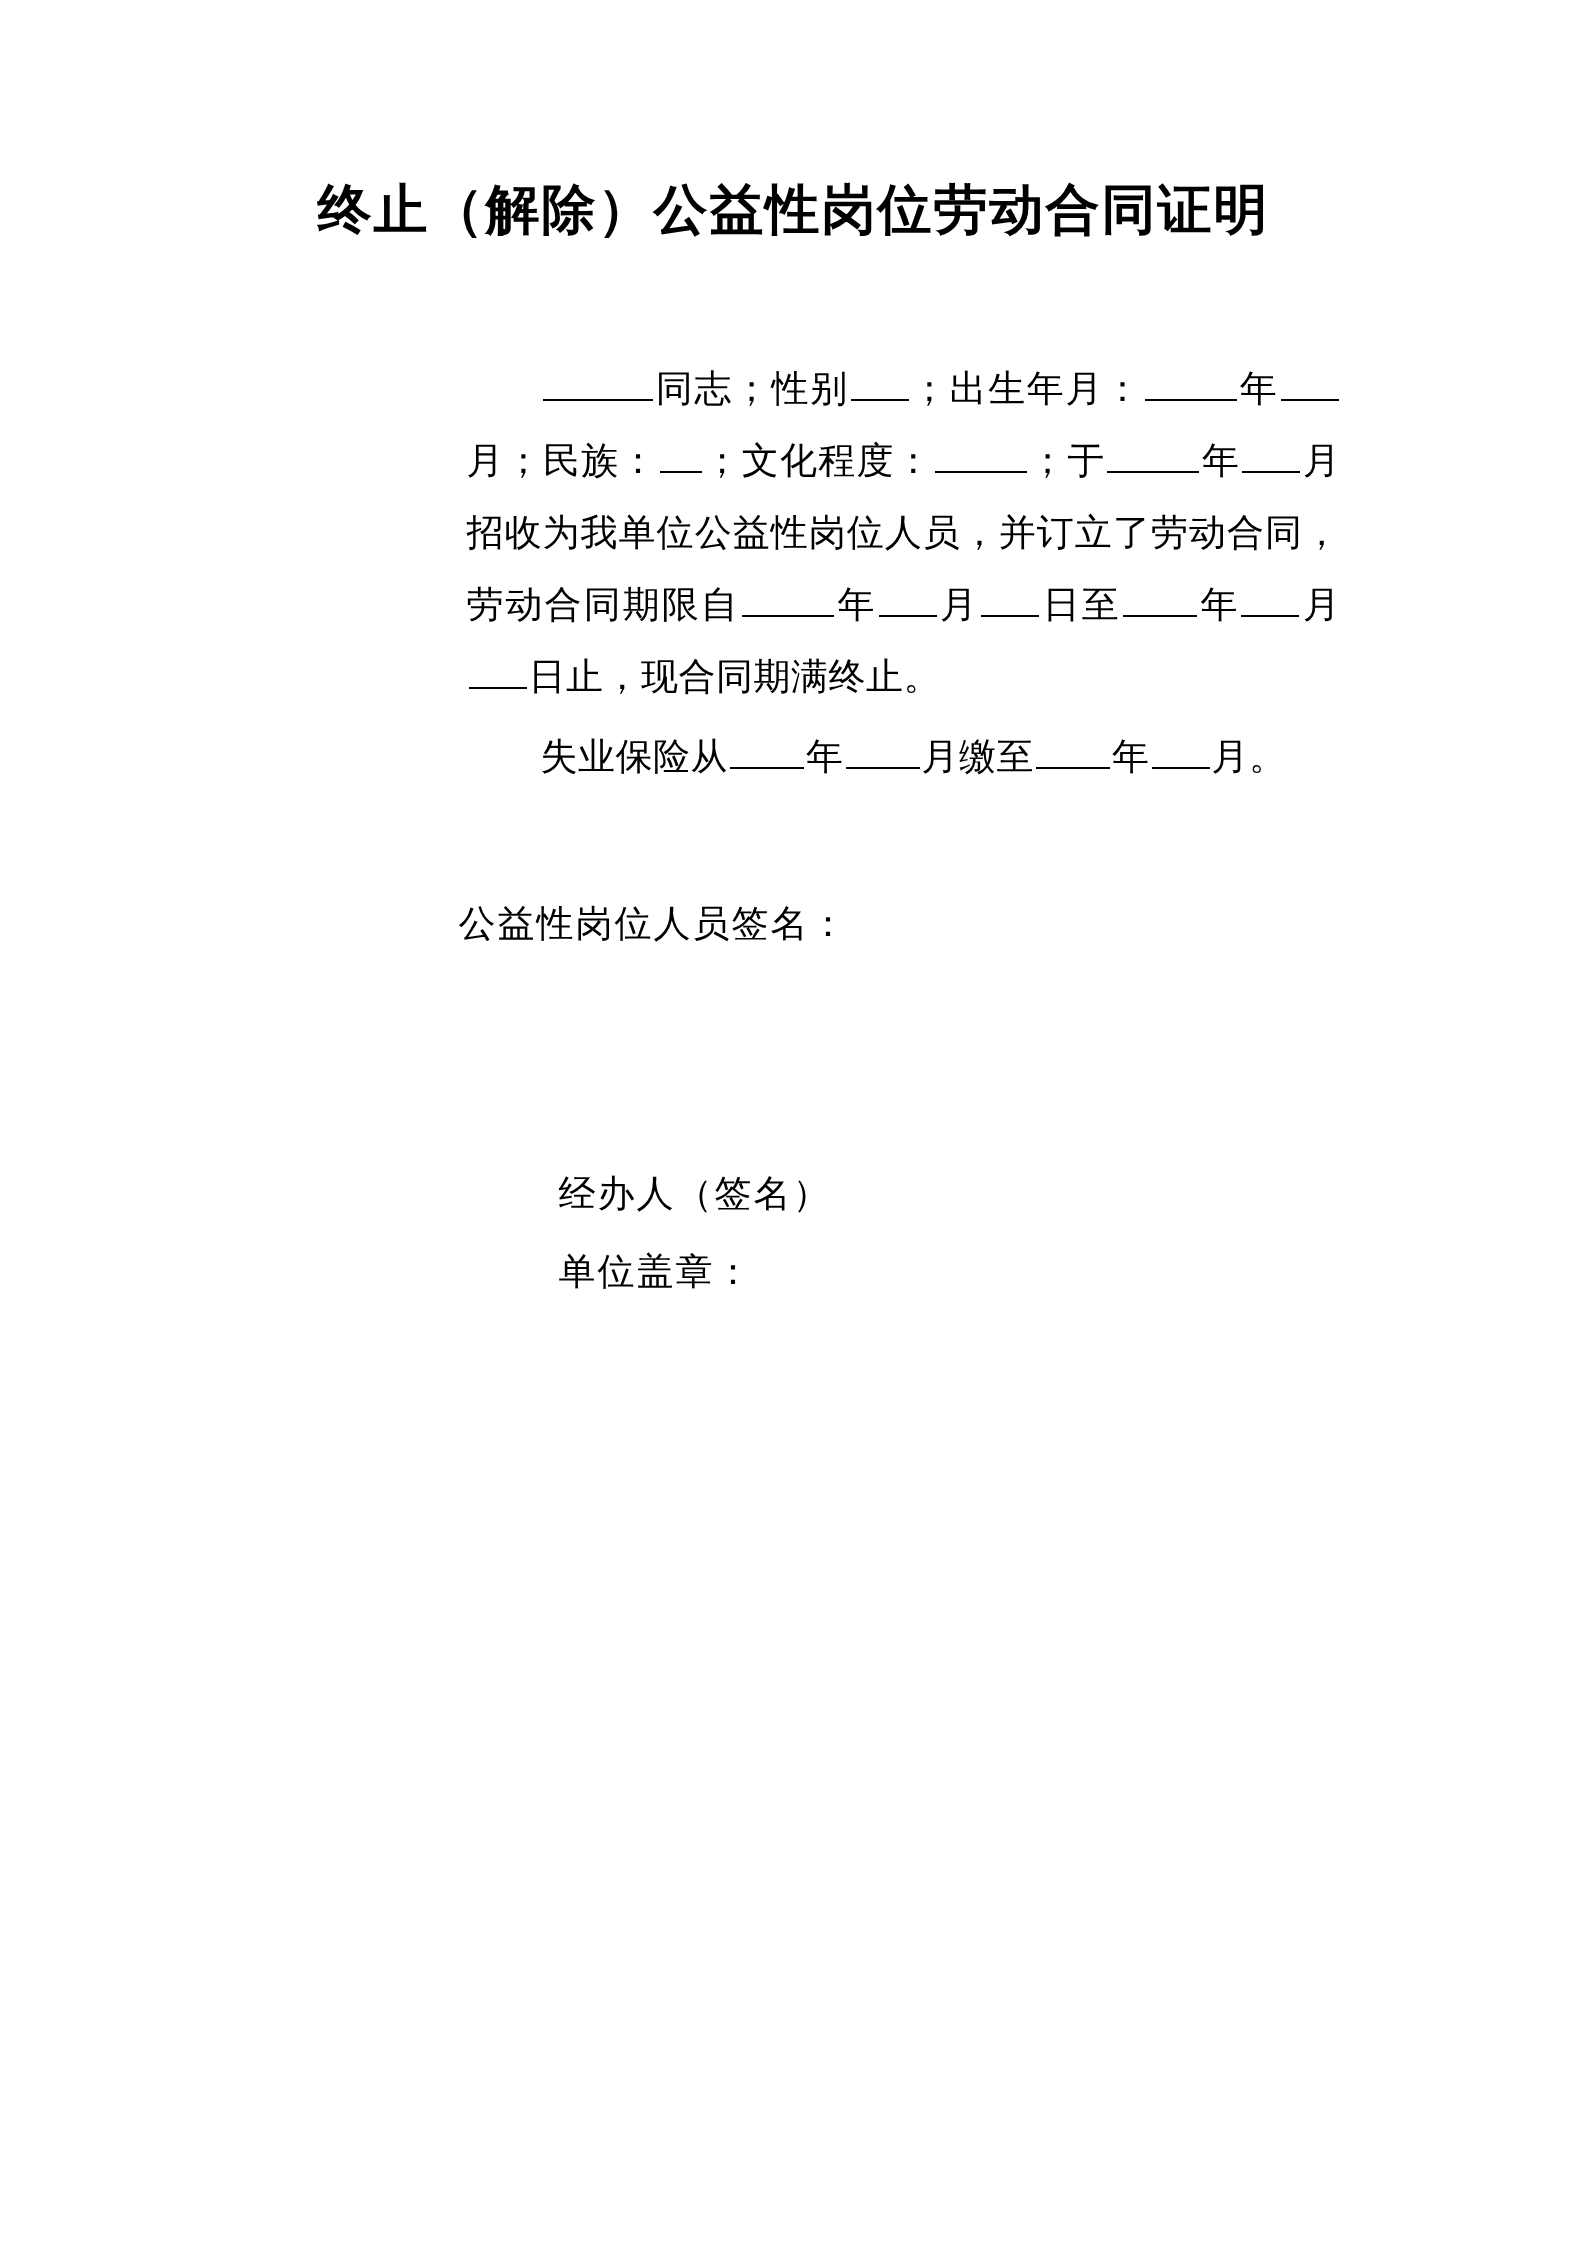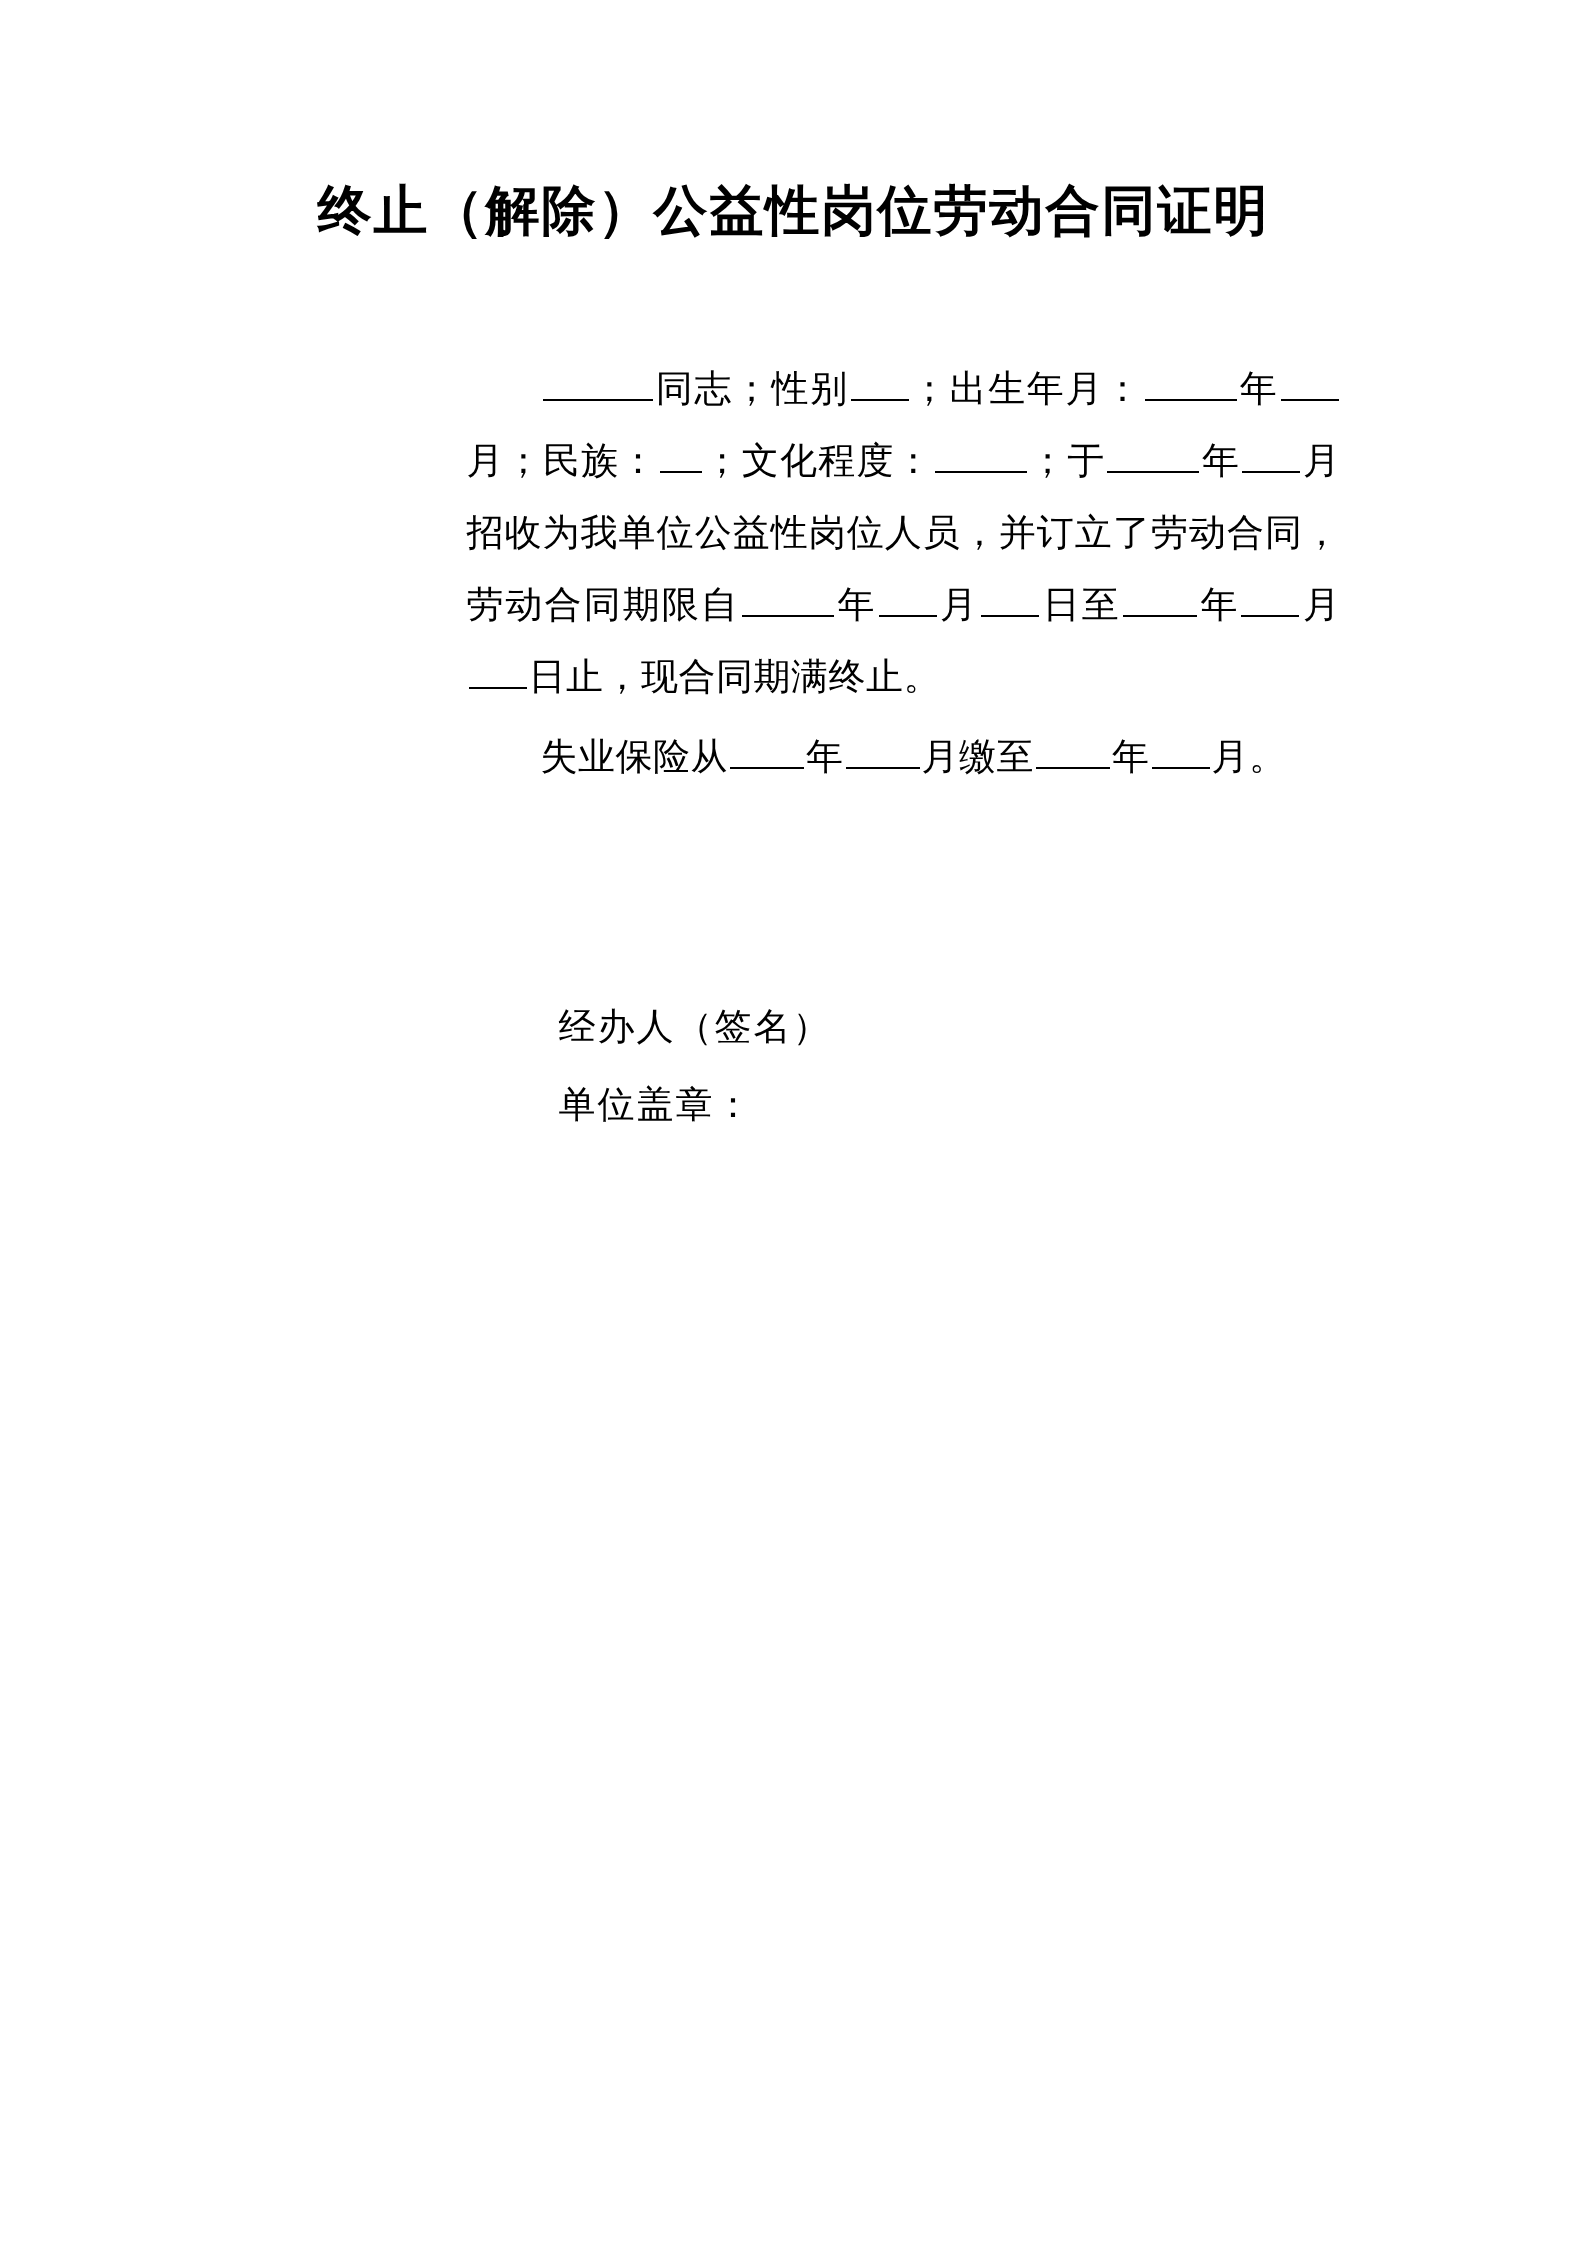--- a/index.html
+++ b/index.html
@@ -17,21 +17,21 @@
   }
   .page {
     width: 1587px;
     height: 2245px;
     box-sizing: border-box;
     padding: 0;
     position: relative;
   }
   .doc-title {
     text-align: center;
-    font-family: Liberation Sans, sans-serif;
+    font-family: Liberation Serif, serif;
     font-weight: bold;
     font-size: 54px;
     letter-spacing: 2px;
     margin: 0;
     padding-top: 178px;
     line-height: 1.2;
   }
   .body-block {
     margin: 0 auto;
     width: 1110px;
@@ -106,20 +106,21 @@
   <div class="body-block">
 
     <p class="para para-main">
       <span class="indent"></span><span><span class="blank b-xl"></span><span>同志；性别</span><span class="blank b-sm"></span><span>；出生年月：</span><span class="blank b-lg"></span><span>年</span><span class="blank b-sm"></span><span>月；民族：</span><span class="blank b-xs"></span><span>；文化程度：</span><span class="blank b-lg"></span><span>；于</span><span class="blank b-lg"></span><span>年</span><span class="blank b-sm"></span><span>月招收为我单位公益性岗位人员，并订立了劳动合同，劳动合同期限自</span><span class="blank b-lg"></span><span>年</span><span class="blank b-sm"></span><span>月</span><span class="blank b-sm"></span><span>日至</span><span class="blank b-md"></span><span>年</span><span class="blank b-sm"></span><span>月</span><span class="blank b-sm"></span><span>日止，现合同期满终止。</span></span>
     </p>
 
     <p class="para para-insurance">
       <span class="indent"></span><span><span>失业保险从</span><span class="blank b-md"></span><span>年</span><span class="blank b-md"></span><span>月缴至</span><span class="blank b-md"></span><span>年</span><span class="blank b-sm"></span><span>月。</span></span>
     </p>
 
+    <p class="sig-line sig-worker">公益性岗位人员签名：</p>
 
     <div class="seal-block">
       <p class="seal-line">经办人（签名）</p>
       <p class="seal-line">单位盖章：</p>
     </div>
 
   </div>
 </div>
 
 </body></html>

